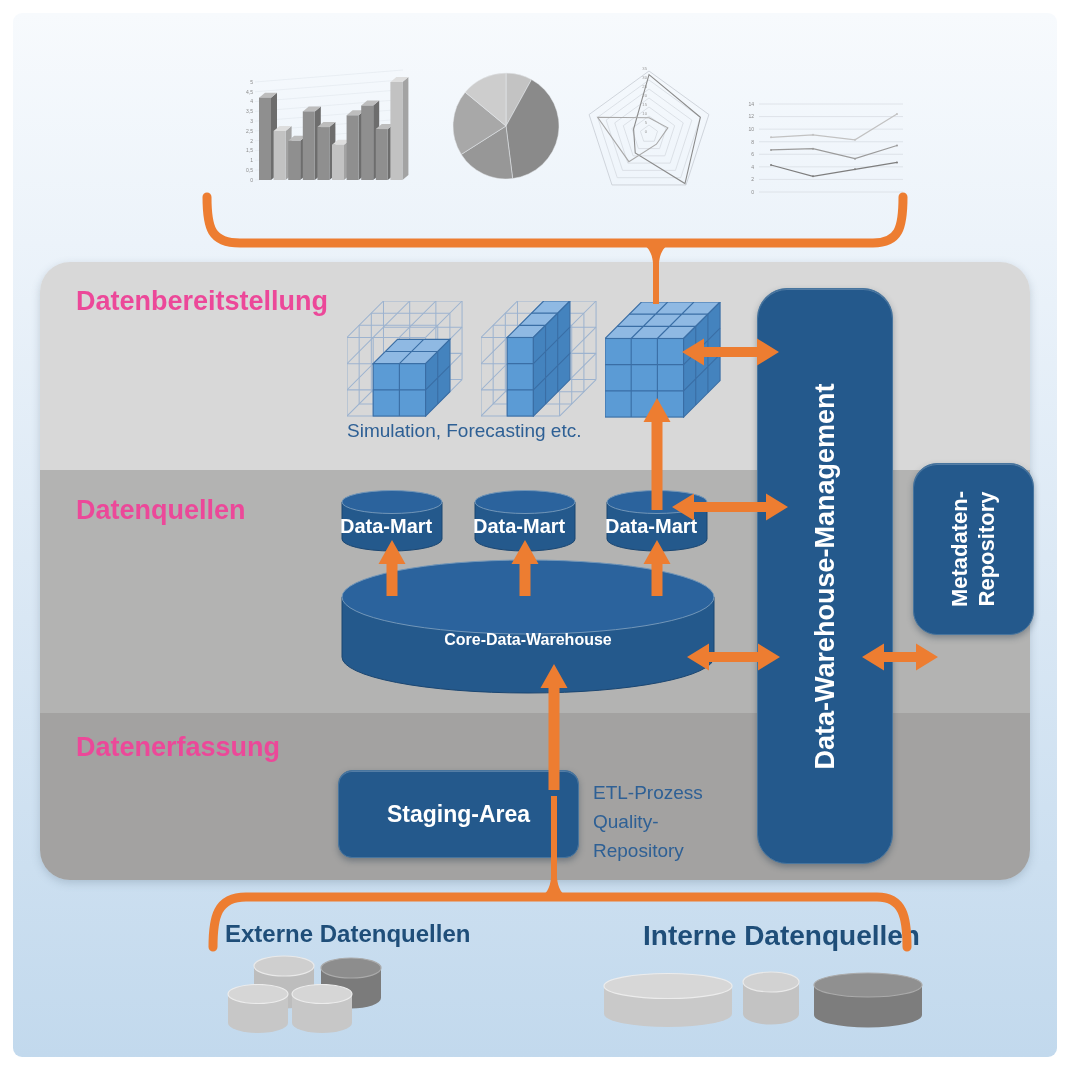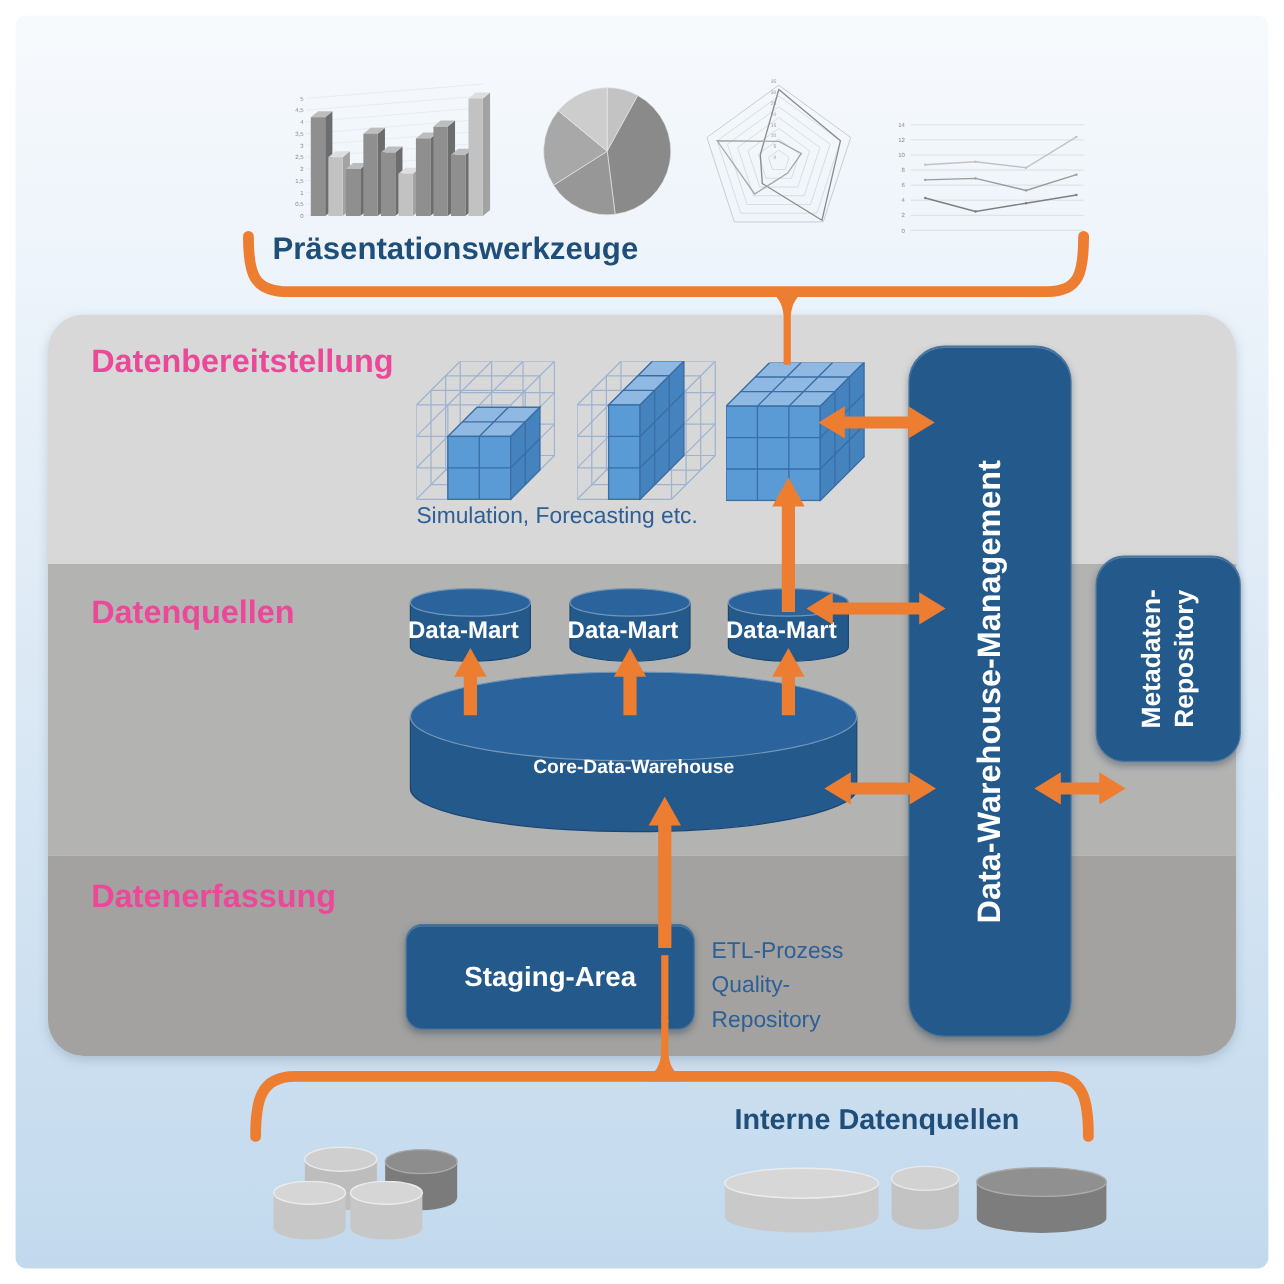--- a/index.html
+++ b/index.html
@@ -145,21 +145,20 @@
       <circle cx="78" cy="60.628571428571426" r="1" fill="#9b9b9b"></circle>
       <circle cx="120" cy="70.68571428571428" r="1" fill="#9b9b9b"></circle>
       <circle cx="162" cy="57.48571428571429" r="1" fill="#9b9b9b"></circle>
       <polyline points="36,76.97142857142858 78,88.28571428571428 120,81.37142857142857 162,74.45714285714286" fill="none" stroke="#7e7e7e" stroke-width="1.2"></polyline>
       <circle cx="36" cy="76.97142857142858" r="1" fill="#7e7e7e"></circle>
       <circle cx="78" cy="88.28571428571428" r="1" fill="#7e7e7e"></circle>
       <circle cx="120" cy="81.37142857142857" r="1" fill="#7e7e7e"></circle>
       <circle cx="162" cy="74.45714285714286" r="1" fill="#7e7e7e"></circle>
     </svg>
 
-  <div class="bigtitle" style="left:227px;top:192px">Präsentationswerkzeuge</div>
 
   <div class="layers">
     <div class="band band1"></div>
     <div class="band band2"></div>
     <div class="band band3"></div>
   </div>
   <div class="layer-title" style="left:76px;top:286px">Datenbereitstellung</div>
   <div class="layer-title" style="left:76px;top:495px">Datenquellen</div>
   <div class="layer-title" style="left:76px;top:732px">Datenerfassung</div>
 
@@ -246,21 +245,22 @@
 
   <div class="bluebox z10" style="left:338px;top:770px;width:239px;height:86px;border-radius:14px">
     <span class="staging-label">Staging-Area</span>
   </div>
   <div class="note" style="left:593px;top:778px;line-height:29px">
     <div>ETL-Prozess</div>
     <div>Quality-</div>
     <div>Repository</div>
   </div>
 
-  <div class="bigtitle" style="left:612px;top:920px;font-size:24px">Interne Datenquellen</div>
+  <div class="bigtitle" style="left:225px;top:920px;font-size:24px">Externe Datenquellen</div>
+  <div class="bigtitle" style="left:643px;top:920px;font-size:28px">Interne Datenquellen</div>
 
   <svg class="abs" style="left:253px;top:955px" width="62" height="55" viewBox="0 0 62 55">
     <path d="M1 11V43A30 10.5 0 0 0 61 43V11" fill="#bdbdbd"></path>
       <ellipse cx="31" cy="11" rx="30" ry="10" fill="#cfcfcf" stroke="#e9e9e9" stroke-width="1.2"></ellipse>
   </svg>
   <svg class="abs" style="left:320px;top:957px" width="62" height="53" viewBox="0 0 62 53">
     <path d="M1 11V41A30 10.5 0 0 0 61 41V11" fill="#7b7b7b"></path>
       <ellipse cx="31" cy="11" rx="30" ry="10" fill="#8d8d8d" stroke="#aaaaaa" stroke-width="1.2"></ellipse>
   </svg>
   <svg class="abs" style="left:227px;top:984px" width="62" height="50" viewBox="0 0 62 50">

